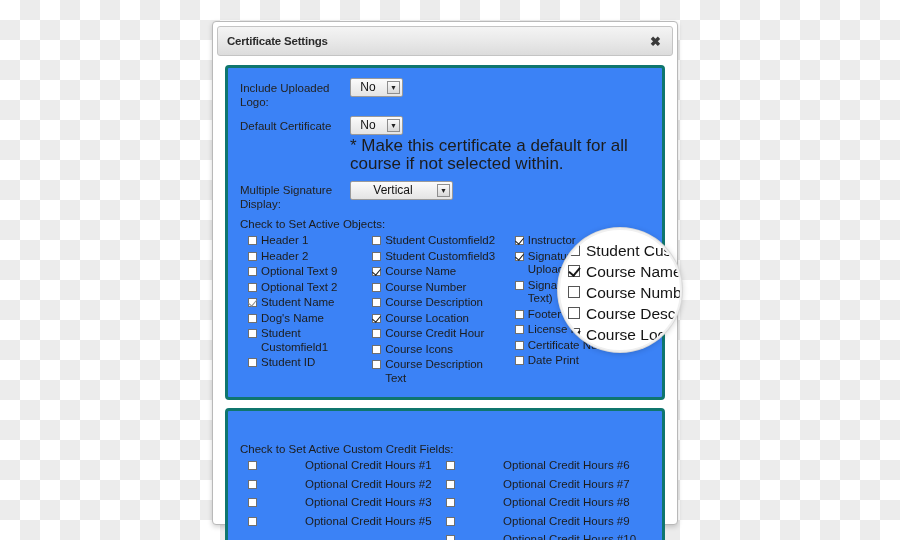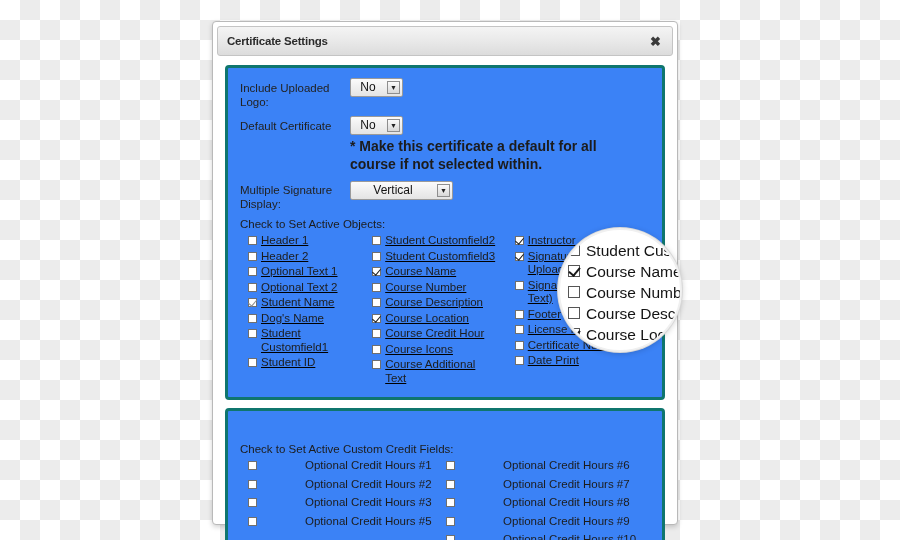--- a/index.html
+++ b/index.html
@@ -119,37 +119,35 @@
     width: 13px; height: 13px;
     margin-right: 2px;
     border: 1px solid #8e8e8e;
     background: linear-gradient(to bottom, #fafafa, #d8d8d8);
     display: flex; align-items: center; justify-content: center;
     font-size: 7px; color: #222; line-height: 1;
     box-sizing: border-box;
   }
   .note {
     display: inline;
-    font-size: 14px;
+    font-size: 17px;
     color: #1c1c1c;
     line-height: 15px;
-    font-weight: bold;
   }
   .note-wrap { display: inline-block; max-width: 285px; vertical-align: top; padding-top: 2px;}
 
   .section-label {
     font-size: 11.5px;
     color: #1c1c1c;
     margin: 4px 0 4px 0;
   }
 
   .cols {
     display: flex;
     gap: 16px;
-    text-decoration: underline;
   }
   .col { box-sizing: border-box; }
   .col-1 { width: 132px; padding-left: 8px; }
   .col-2 { width: 145px; }
   .col-3 { width: 155px; }
 
   .cb-row {
     display: flex;
     align-items: flex-start;
     margin-bottom: 2px;
@@ -296,21 +294,21 @@
             <div class="cb-row">
               <span class="cb"></span>
               <span class="cb-label">Header 1</span>
             </div>
             <div class="cb-row">
               <span class="cb"></span>
               <span class="cb-label">Header 2</span>
             </div>
             <div class="cb-row">
               <span class="cb"></span>
-              <span class="cb-label">Optional Text 1</span>
+              <span class="cb-label">Optional Text 9</span>
             </div>
             <div class="cb-row">
               <span class="cb"></span>
               <span class="cb-label">Optional Text 2</span>
             </div>
             <div class="cb-row">
               <span class="cb checked muted"></span>
               <span class="cb-label">Student Name</span>
             </div>
             <div class="cb-row">
@@ -354,21 +352,21 @@
             <div class="cb-row">
               <span class="cb"></span>
               <span class="cb-label">Course Credit Hour</span>
             </div>
             <div class="cb-row">
               <span class="cb"></span>
               <span class="cb-label">Course Icons</span>
             </div>
             <div class="cb-row">
               <span class="cb"></span>
-              <span class="cb-label">Course Additional Text</span>
+              <span class="cb-label">Course Description Text</span>
             </div>
           </div>
         <div class="col col-3" id="col-3">
             <div class="cb-row">
               <span class="cb checked"></span>
               <span class="cb-label">Instructor</span>
             </div>
             <div class="cb-row">
               <span class="cb checked"></span>
               <span class="cb-label">Signature (Electronic Upload)</span>

